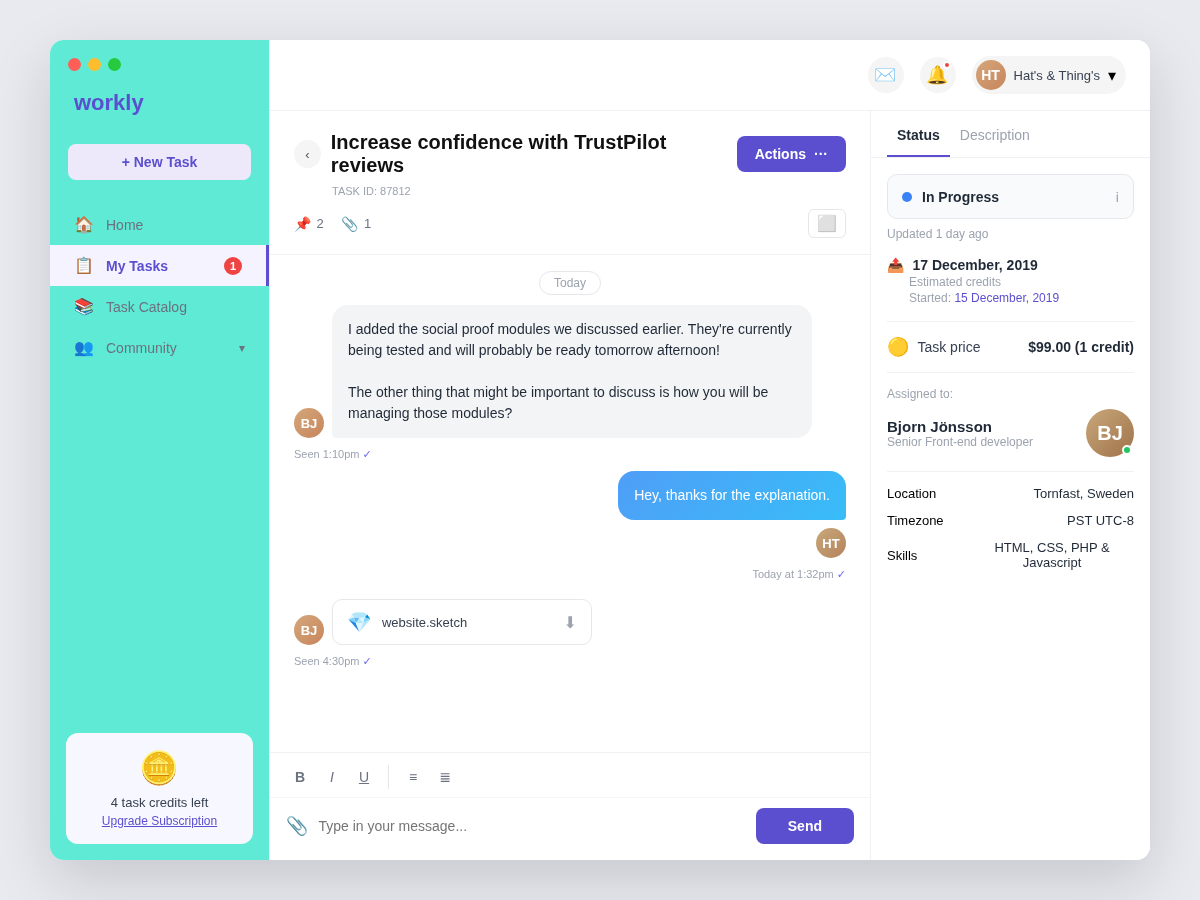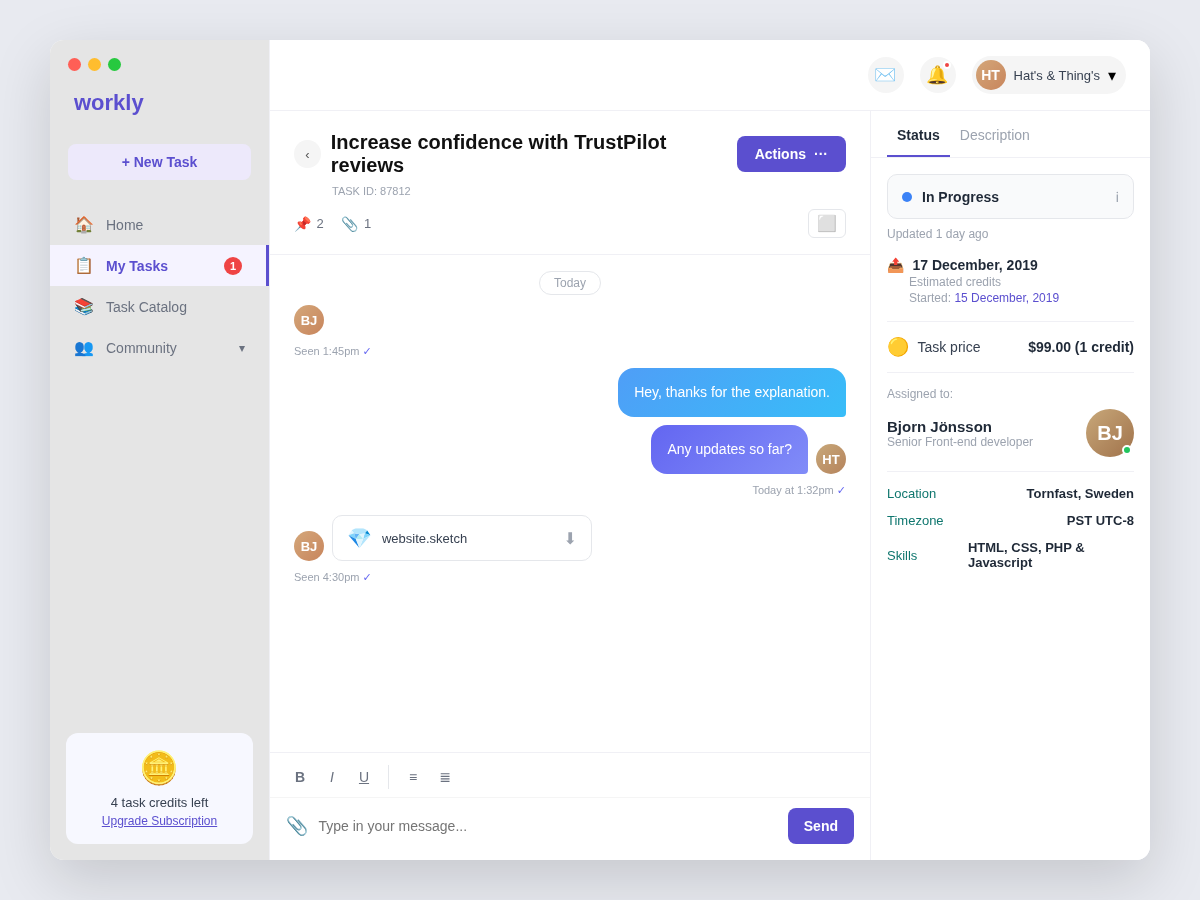--- a/index.html
+++ b/index.html
@@ -34,21 +34,21 @@
     }
     .tl { width: 13px; height: 13px; border-radius: 50%; }
     .tl-red { background: #ff5f56; }
     .tl-yellow { background: #ffbd2e; }
     .tl-green { background: #27c93f; }
 
     
     .sidebar {
       width: 220px;
       min-width: 220px;
-      background: #e5e5e5;
+      background: #5eead4;
       border-right: 1px solid #f0f0f5;
       display: flex;
       flex-direction: column;
       padding-top: 50px;
     }
     .sidebar-logo {
       font-size: 22px;
       font-weight: 700;
       color: #5b4fcf;
       padding: 0 24px 28px;
@@ -335,21 +335,21 @@
       outline: none;
       font-size: 14px;
       color: #374151;
       background: transparent;
     }
     .send-btn {
       background: #5b4fcf;
       color: #fff;
       border: none;
       border-radius: 8px;
-      padding: 10px 16px;
+      padding: 10px 32px;
       font-size: 14px;
       font-weight: 600;
       cursor: pointer;
     }
 
     
     .right-panel {
       width: 280px;
       min-width: 280px;
       background: #fff;
@@ -418,22 +418,22 @@
       font-size: 20px; color: #fff; font-weight: 700;
       position: relative;
     }
     .online-indicator {
       position: absolute; bottom: 2px; right: 2px;
       width: 10px; height: 10px; border-radius: 50%;
       background: #22c55e; border: 2px solid #fff;
     }
 
     .detail-row { display: flex; align-items: center; margin-bottom: 12px; }
-    .detail-key { font-size: 13px; color: #0f766e; width: 90px; }
-    .detail-val { font-size: 13px; color: #1f2937; font-weight: 700; margin-left: auto; text-align: left; }
+    .detail-key { font-size: 13px; color: #000000; width: 90px; }
+    .detail-val { font-size: 13px; color: #1f2937; font-weight: 400; margin-left: auto; text-align: center; }
   </style>
 </head>
 <body>
 
 <div class="window">
 
   <div class="traffic-lights">
     <div class="tl tl-red"></div>
     <div class="tl tl-yellow"></div>
     <div class="tl tl-green"></div>
@@ -513,33 +513,36 @@
             <div class="expand-btn">⬜</div>
           </div>
         </div>
 
         <div class="messages">
           <div class="date-divider">Today</div>
 
           <div class="message-group">
             <div class="msg-row">
               <div class="msg-avatar">BJ</div>
+              <div class="msg-bubble msg-incoming">
+                I added the social proof modules we discussed earlier. They're currently being tested and will probably be ready tomorrow afternoon!<br><br>
+                The other thing that might be important to discuss is how you will be managing those modules?
+              </div>
             </div>
             <div class="seen-info">
-              <span>Seen 1:45pm</span> <span class="checkmark">✓</span>
+              <span>Seen 1:10pm</span> <span class="checkmark">✓</span>
             </div>
           </div>
 
           <div class="message-group">
             <div class="msg-row outgoing">
               <div class="msg-bubble msg-outgoing">Hey, thanks for the explanation.</div>
             </div>
             <div class="msg-row outgoing">
               <div class="msg-avatar msg-avatar-2">HT</div>
-              <div class="msg-bubble msg-outgoing-2">Any updates so far?</div>
             </div>
             <div class="seen-info outgoing">
               <span>Today at 1:32pm</span> <span class="checkmark">✓</span>
             </div>
           </div>
 
           <div class="message-group">
             <div class="msg-row">
               <div class="msg-avatar">BJ</div>
               <div style="display:flex;flex-direction:column;gap:6px;">

